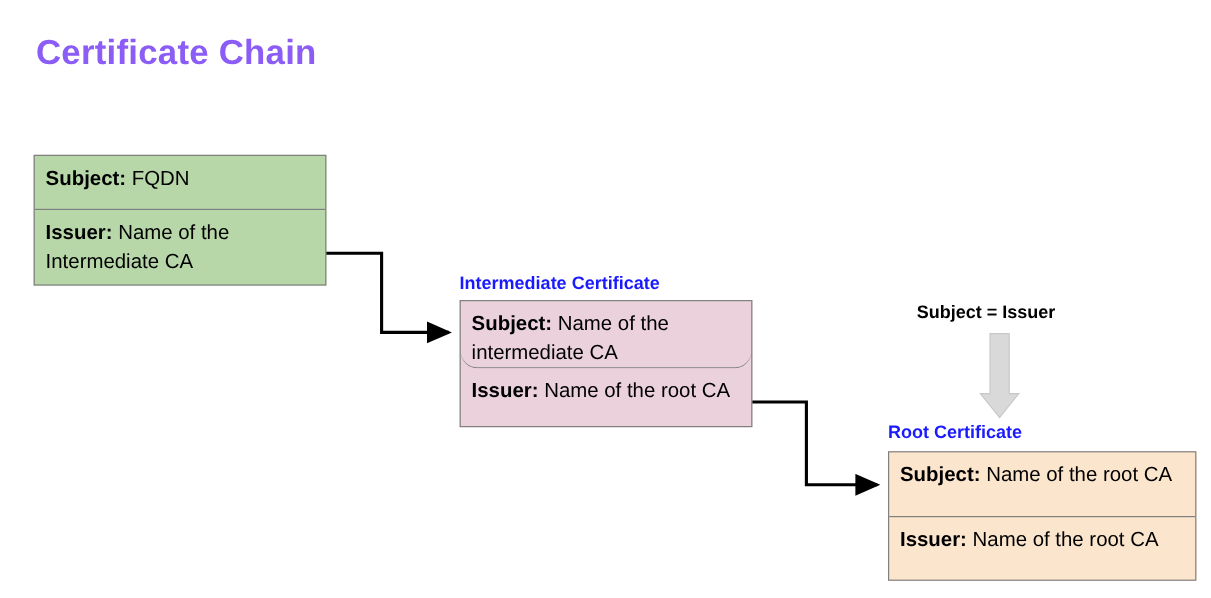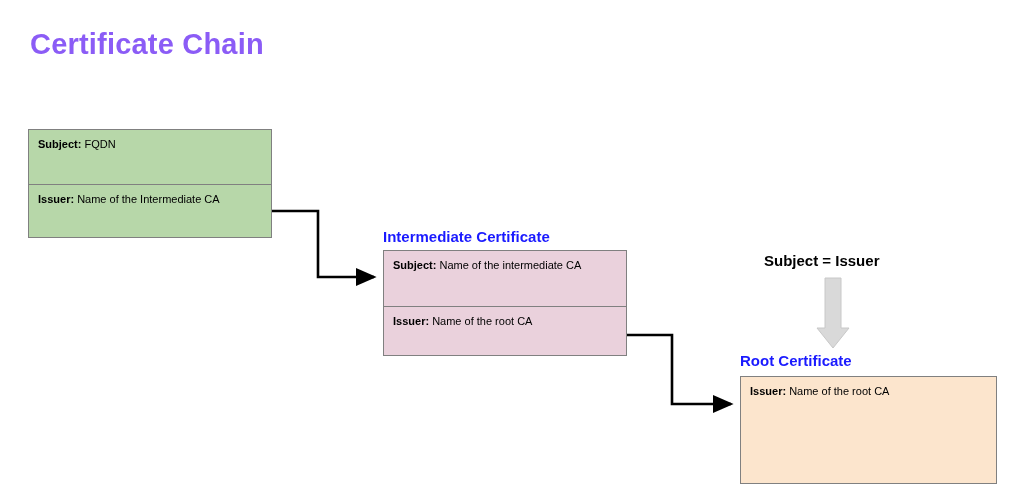--- a/index.html
+++ b/index.html
@@ -34,21 +34,21 @@
   .cert-box {
     position: absolute;
     box-sizing: border-box;
     border: 1px solid #808080;
     display: flex;
     flex-direction: column;
   }
   .cert-section {
     box-sizing: border-box;
     padding: 7px 9px;
-    font-size: 11px;
+    font-size: 17px;
     line-height: 1.4;
     color: #000000;
   }
   .cert-section.subject { border-bottom: 1px solid #808080; }
   .cert-section .key { font-weight: 700; }
   
   .label-leaf { left: 28px; top: 107px; }
   .box-leaf {
     left: 28px; top: 129px;
     width: 244px; height: 109px;
@@ -56,21 +56,21 @@
   }
   .box-leaf .subject { height: 55px; }
   .box-leaf .issuer { flex: 1; }
   
   .label-intermediate { left: 383px; top: 228px; }
   .box-intermediate {
     left: 383px; top: 250px;
     width: 244px; height: 106px;
     background: #ead1dc;
   }
-  .box-intermediate .subject { height: 56px; }
+  .box-intermediate .subject { height: 56px; border-radius: 14px; }
   .box-intermediate .issuer { flex: 1; }
   
   .label-root { left: 740px; top: 352px; }
   .box-root {
     left: 740px; top: 376px;
     width: 257px; height: 108px;
     background: #fce5cd;
   }
   .box-root .subject { height: 54px; }
   .box-root .issuer { flex: 1; }
@@ -116,20 +116,24 @@
       <span class="val">Name of the intermediate CA</span>
     </div>
     <div class="cert-section issuer">
       <span class="key">Issuer:</span>
       <span class="val">Name of the root CA</span>
     </div>
   </div>
 
   <div class="cert-label label-root">Root Certificate</div>
   <div class="cert-box box-root">
+    <div class="cert-section subject">
+      <span class="key">Subject:</span>
+      <span class="val">Name of the root CA</span>
+    </div>
     <div class="cert-section issuer">
       <span class="key">Issuer:</span>
       <span class="val">Name of the root CA</span>
     </div>
   </div>
 
   <div class="note">Subject = Issuer</div>
 
   <svg class="arrows-overlay" width="1009" height="498" viewBox="0 0 1009 498" xmlns="http://www.w3.org/2000/svg">
     <defs>

